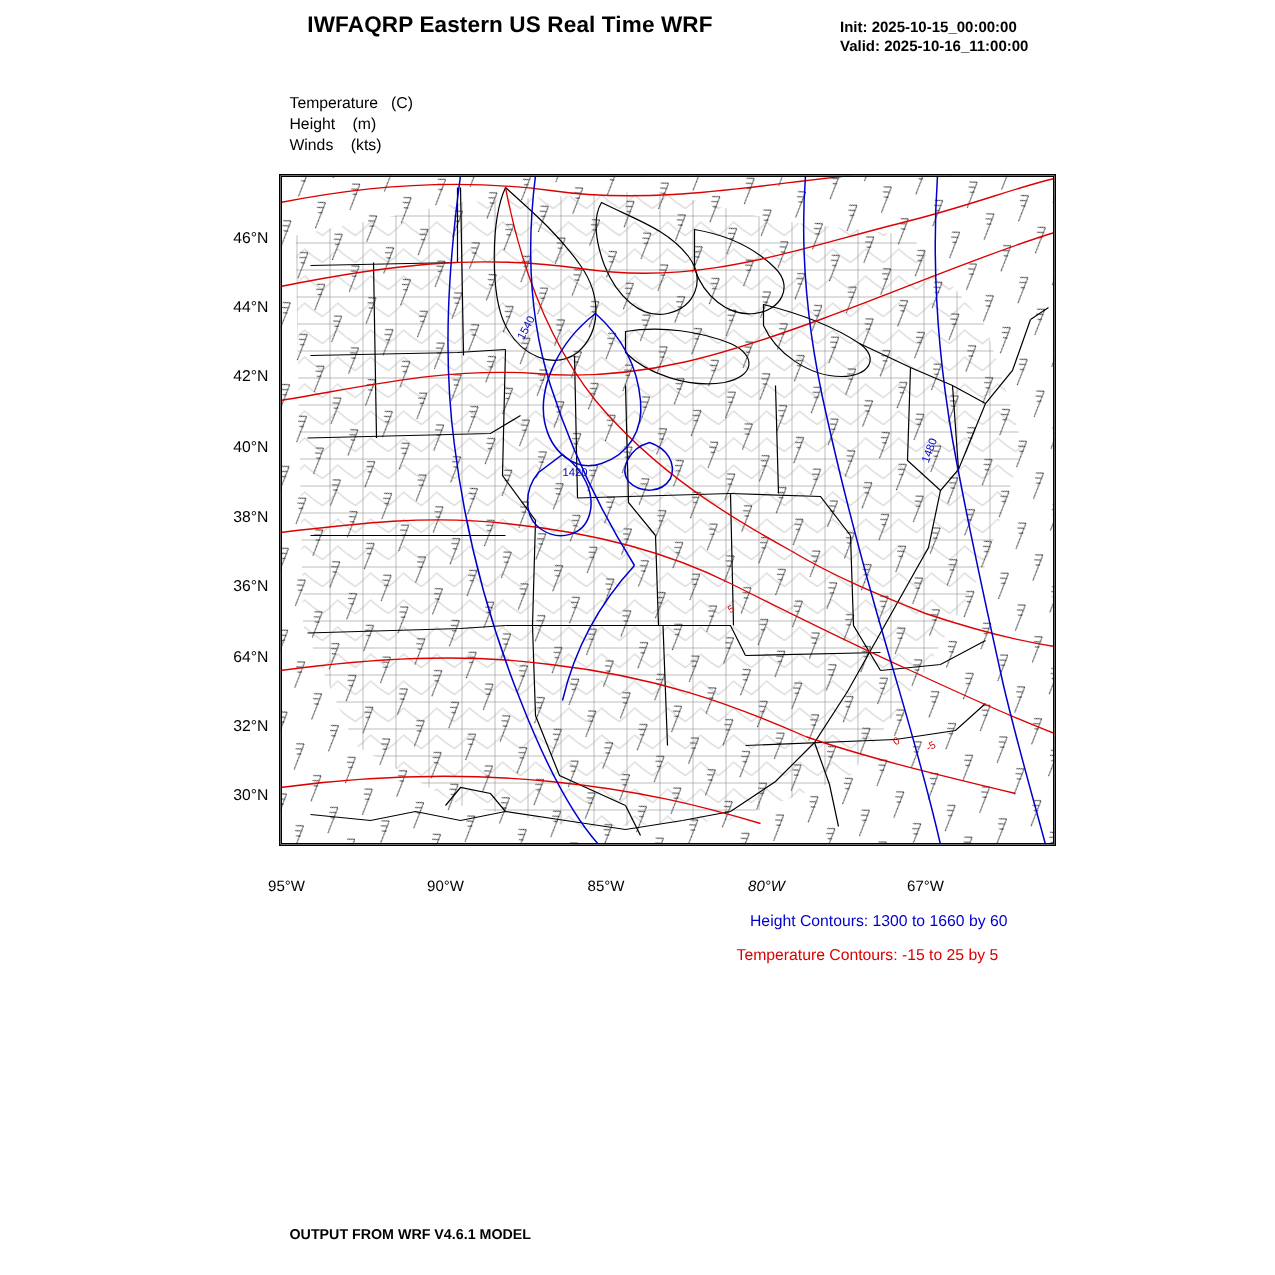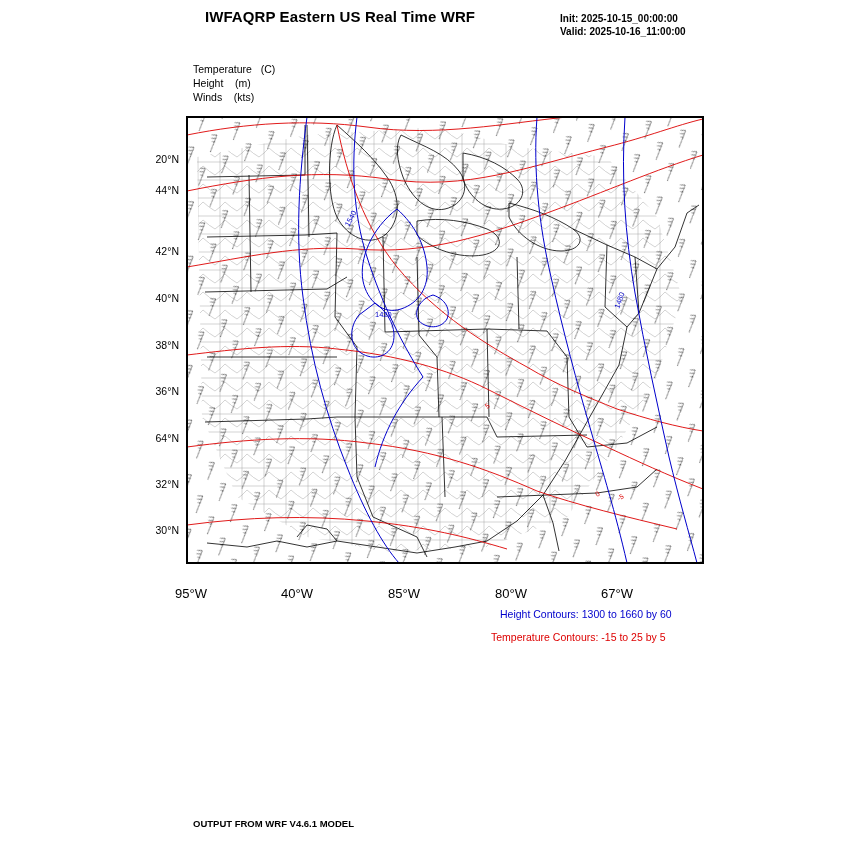--- a/index.html
+++ b/index.html
@@ -46,21 +46,21 @@
     background: #ffffff;
   }
   #map-svg { display: block; }
 
   .ylabel {
     font-size: 10.5px;
     text-align: right;
     width: 48px;
   }
   .xlabel {
-    font-size: 13px;
+    font-size: 10px;
     text-align: center;
     width: 50px;
   }
 
   #legend-height {
     left: 500px; top: 608px;
     font-size: 10.5px;
     color: #0000cc;
   }
   #legend-temp {
@@ -85,34 +85,34 @@
   <div>Init: 2025-10-15_00:00:00</div>
   <div>Valid: 2025-10-16_11:00:00</div>
 </div>
 
 <div class="abs" id="units-block">
   <div class="units-row">Temperature   (C)</div>
   <div class="units-row">Height    (m)</div>
   <div class="units-row">Winds    (kts)</div>
 </div>
 
-<div class="abs ylabel" style="left:131px; top:153px;">20°N</div>
-<div class="abs ylabel" style="left:131px; top:184px;text-align:right;">44°N</div>
+<div class="abs ylabel" style="left:131px; top:153px;">46°N</div>
+<div class="abs ylabel" style="left:131px; top:199px;text-align:right;">44°N</div>
 <div class="abs ylabel" style="left:131px; top:245px;">42°N</div>
 <div class="abs ylabel" style="left:131px; top:292px;">40°N</div>
 <div class="abs ylabel" style="left:131px; top:339px;">38°N</div>
 <div class="abs ylabel" style="left:131px; top:385px;">36°N</div>
 <div class="abs ylabel" style="left:131px; top:432px;">64°N</div>
 <div class="abs ylabel" style="left:131px; top:478px;">32°N</div>
 <div class="abs ylabel" style="left:131px; top:524px;">30°N</div>
 
 <div class="abs xlabel" style="left:166px; top:586px;">95°W</div>
-<div class="abs xlabel" style="left:272px; top:586px;">40°W</div>
+<div class="abs xlabel" style="left:272px; top:586px;">90°W</div>
 <div class="abs xlabel" style="left:379px; top:586px;">85°W</div>
-<div class="abs xlabel" style="left:486px; top:586px;">80°W</div>
+<div class="abs xlabel" style="left:486px; top:586px;font-style:italic;">80°W</div>
 <div class="abs xlabel" style="left:592px; top:586px;">67°W</div>
 
 <div class="abs" id="map-frame">
   <svg id="map-svg" width="516" height="446" viewBox="0 0 516 446" xmlns="http://www.w3.org/2000/svg">
     <defs>
       <clipPath id="mapclip">
           <rect x="0" y="0" width="516" height="446"></rect>
         </clipPath>
       <pattern id="barbfield" width="26" height="24" patternUnits="userSpaceOnUse" patternTransform="rotate(-28)">
         <g stroke="#1a1a1a" stroke-width="0.6" fill="none">

